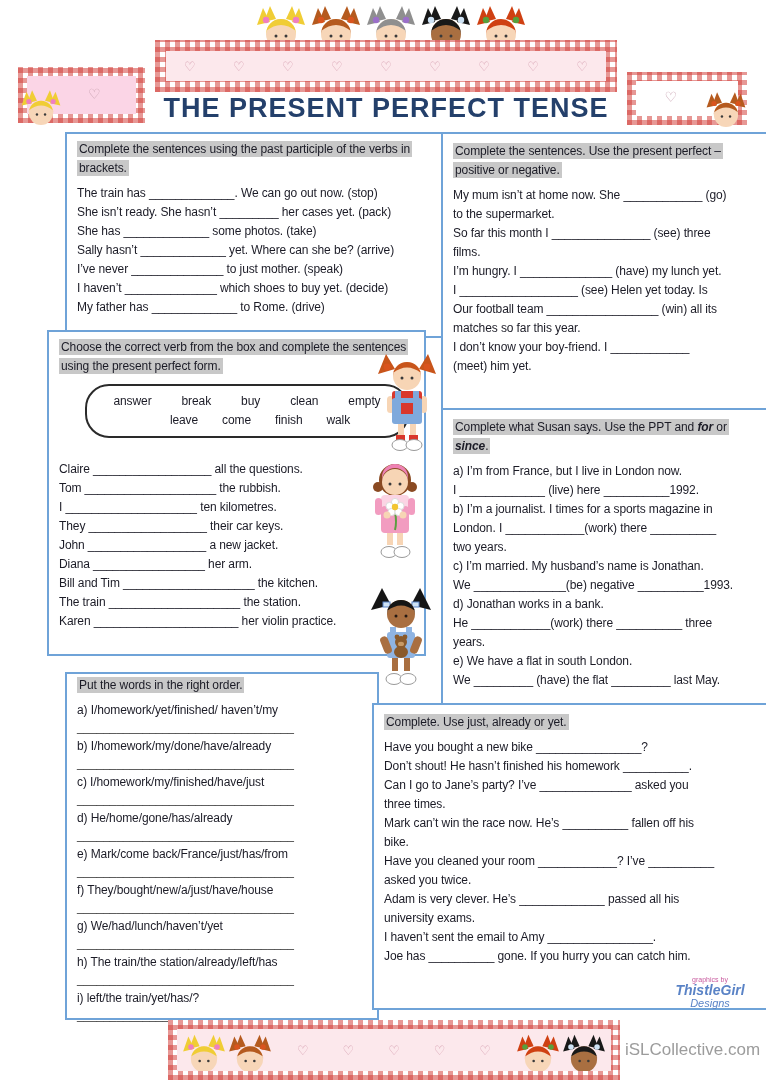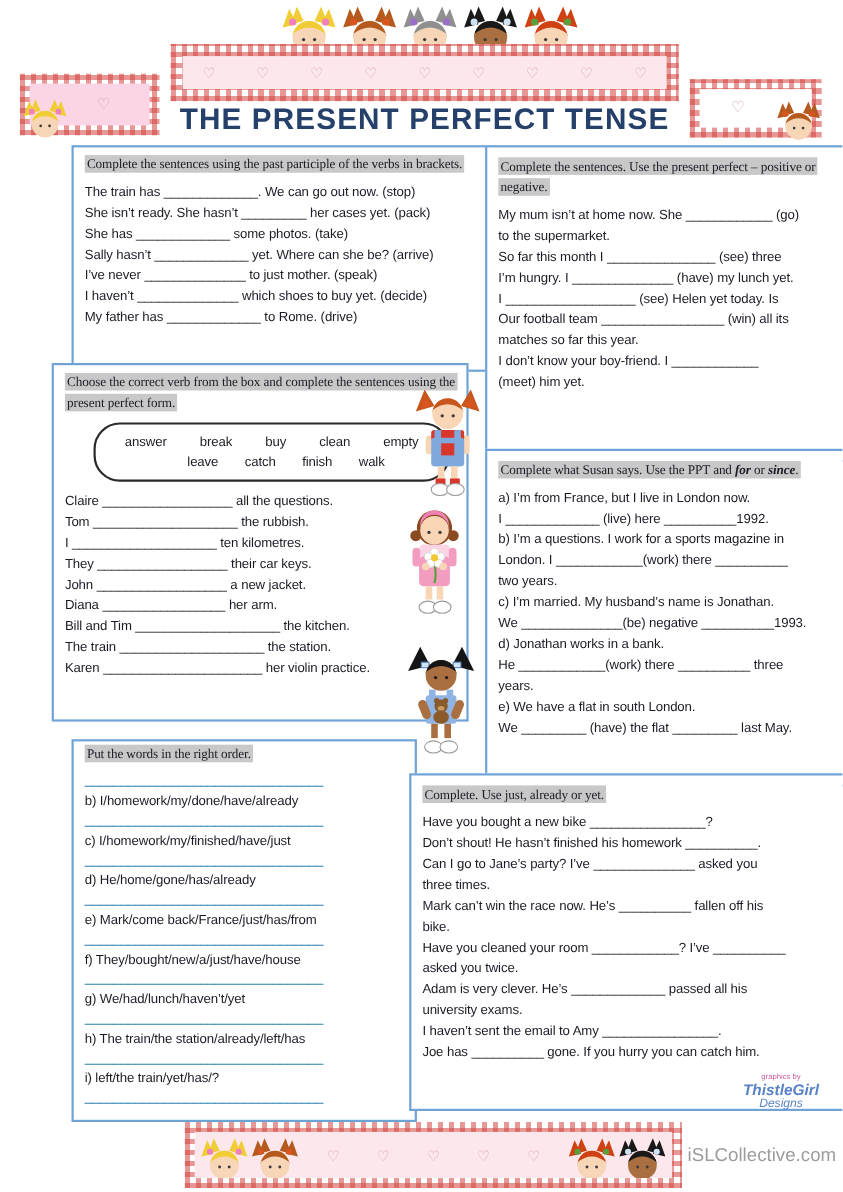--- a/index.html
+++ b/index.html
@@ -39,32 +39,32 @@
   .bb-kids-l{position:absolute;left:4px;bottom:-3px;display:flex;}
   .bb-kids-r{position:absolute;right:4px;bottom:-3px;display:flex;}
 
   
   .title{position:absolute;left:155px;top:93px;width:462px;text-align:center;
       font-size:27px;font-weight:bold;letter-spacing:1px;color:#24406b;z-index:3;}
 
   
   .exbox{position:absolute;border:2px solid #6fa3d8;background:#fff;z-index:1;
       font-size:12px;line-height:19px;letter-spacing:-0.1px;padding:8px 10px;}
-  .exheader{margin-bottom:6px;font-family:Liberation Serif, serif;}
+  .exheader{margin-bottom:6px;}
   .hl{background:#c8c8c8;padding:1px 2px;box-decoration-break:clone;-webkit-box-decoration-break:clone;}
   .ln{white-space:nowrap;}
   .box-l1{left:65px;top:132px;width:355px;height:188px;padding-top:6px;}
   .box-l2{left:47px;top:330px;width:355px;height:308px;padding-top:6px;}
   .box-l3{left:65px;top:672px;width:290px;height:340px;padding:2px 10px;}
   .box-r1{left:441px;top:132px;width:307px;height:268px;}
   .box-r2{left:441px;top:408px;width:307px;height:287px;}
   .box-r3{left:372px;top:703px;width:376px;height:287px;}
   .box-l3 .ln{line-height:18px;}
-  .box-l3 .blank{line-height:16px;margin-bottom:2px;color:#0369a1;}
-  .wordbox{border:2px solid #2a2a2a;border-radius:24px;width:300px;margin:8px 0 8px 26px;padding:6px 10px;}
+  .box-l3 .blank{line-height:16px;margin-bottom:2px;color:#404040;}
+  .wordbox{border:2px solid #2a2a2a;border-radius:24px;width:300px;margin:8px 0 22px 26px;padding:6px 10px;}
   .wrow{display:flex;justify-content:center;gap:30px;}
   .wrow2{gap:24px;padding-left:26px;}
 
   
   .girl{position:absolute;z-index:4;}
   .girl-a{left:374px;top:350px;}
   .girl-b{left:362px;top:456px;}
   .girl-c{left:368px;top:586px;}
 
   
@@ -210,38 +210,39 @@
     <div class="wordbox">
       <div class="wrow">
         <span>answer</span>
         <span>break</span>
         <span>buy</span>
         <span>clean</span>
         <span>empty</span>
       </div>
       <div class="wrow wrow2">
         <span>leave</span>
-        <span>catch</span>
+        <span>come</span>
         <span>finish</span>
         <span>walk</span>
       </div>
     </div>
     <div class="ln">Claire __________________ all the questions.</div>
     <div class="ln">Tom ____________________ the rubbish.</div>
     <div class="ln">I ____________________ ten kilometres.</div>
     <div class="ln">They __________________ their car keys.</div>
     <div class="ln">John __________________ a new jacket.</div>
     <div class="ln">Diana _________________ her arm.</div>
     <div class="ln">Bill and Tim ____________________ the kitchen.</div>
     <div class="ln">The train ____________________ the station.</div>
     <div class="ln">Karen ______________________ her violin practice.</div>
   </div>
 
   <div class="exbox box-l3">
     <div class="exheader"><span class="hl">Put the words in the right order.</span></div>
+    <div class="ln">a) I/homework/yet/finished/ haven’t/my</div>
     <div class="ln blank">_________________________________</div>
     <div class="ln">b) I/homework/my/done/have/already</div>
     <div class="ln blank">_________________________________</div>
     <div class="ln">c) I/homework/my/finished/have/just</div>
     <div class="ln blank">_________________________________</div>
     <div class="ln">d) He/home/gone/has/already</div>
     <div class="ln blank">_________________________________</div>
     <div class="ln">e) Mark/come back/France/just/has/from</div>
     <div class="ln blank">_________________________________</div>
     <div class="ln">f) They/bought/new/a/just/have/house</div>
@@ -252,35 +253,36 @@
     <div class="ln blank">_________________________________</div>
     <div class="ln">i) left/the train/yet/has/?</div>
     <div class="ln blank">_________________________________</div>
   </div>
 
   <div class="exbox box-r1">
     <div class="exheader"><span class="hl">Complete the sentences. Use the present perfect – positive or negative.</span></div>
     <div class="ln">My mum isn’t at home now. She ____________ (go)</div>
     <div class="ln">to the supermarket.</div>
     <div class="ln">So far this month I _______________ (see) three</div>
+    <div class="ln">films.</div>
     <div class="ln">I’m hungry. I ______________ (have) my lunch yet.</div>
     <div class="ln">I __________________ (see) Helen yet today. Is</div>
     <div class="ln">Our football team _________________ (win) all its</div>
     <div class="ln">matches so far this year.</div>
     <div class="ln">I don’t know your boy-friend. I ____________</div>
     <div class="ln">(meet) him yet.</div>
   </div>
 
   <div class="exbox box-r2">
     <div class="exheader">
       <span class="hl"><span>Complete what Susan says. Use the PPT and </span><b><i>for</i></b><span> or </span><b><i>since</i></b><span>.</span></span>
     </div>
     <div class="ln">a) I’m from France, but I live in London now.</div>
     <div class="ln">I _____________ (live) here __________1992.</div>
-    <div class="ln">b) I’m a questions. I work for a sports magazine in</div>
+    <div class="ln">b) I’m a journalist. I times for a sports magazine in</div>
     <div class="ln">London. I ____________(work) there __________</div>
     <div class="ln">two years.</div>
     <div class="ln">c) I’m married. My husband’s name is Jonathan.</div>
     <div class="ln">We ______________(be) negative __________1993.</div>
     <div class="ln">d) Jonathan works in a bank.</div>
     <div class="ln">He ____________(work) there __________ three</div>
     <div class="ln">years.</div>
     <div class="ln">e) We have a flat in south London.</div>
     <div class="ln">We _________ (have) the flat _________ last May.</div>
   </div>

